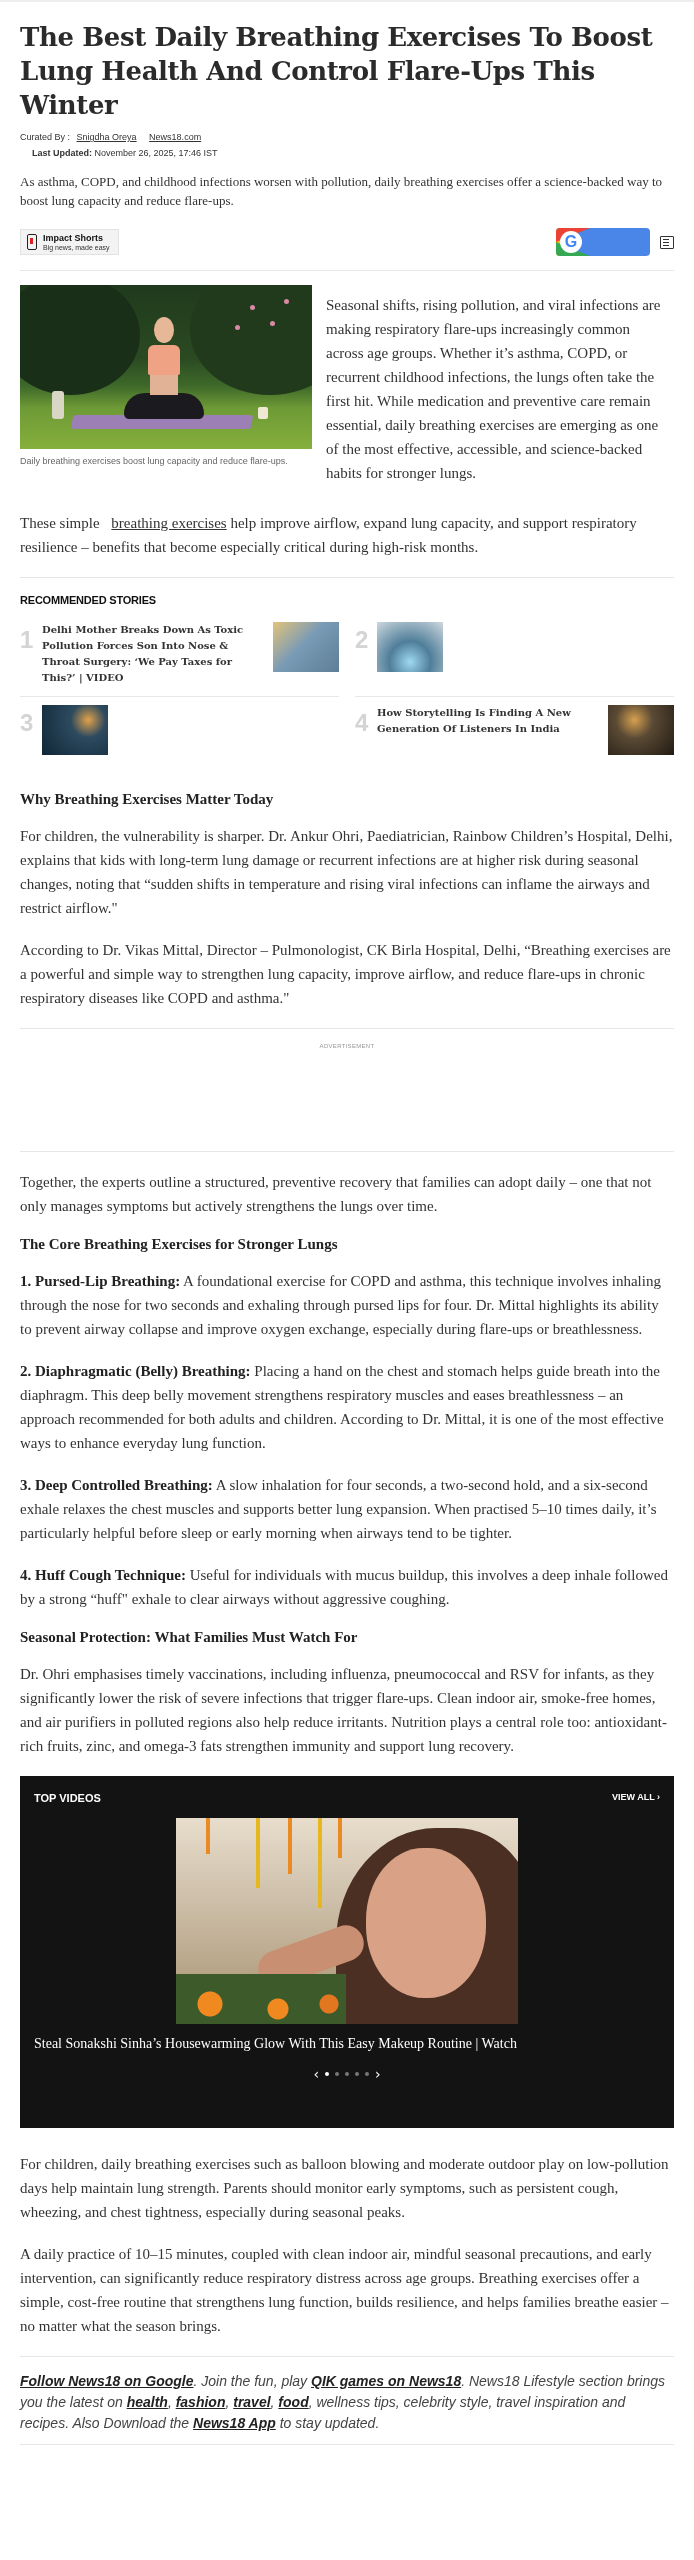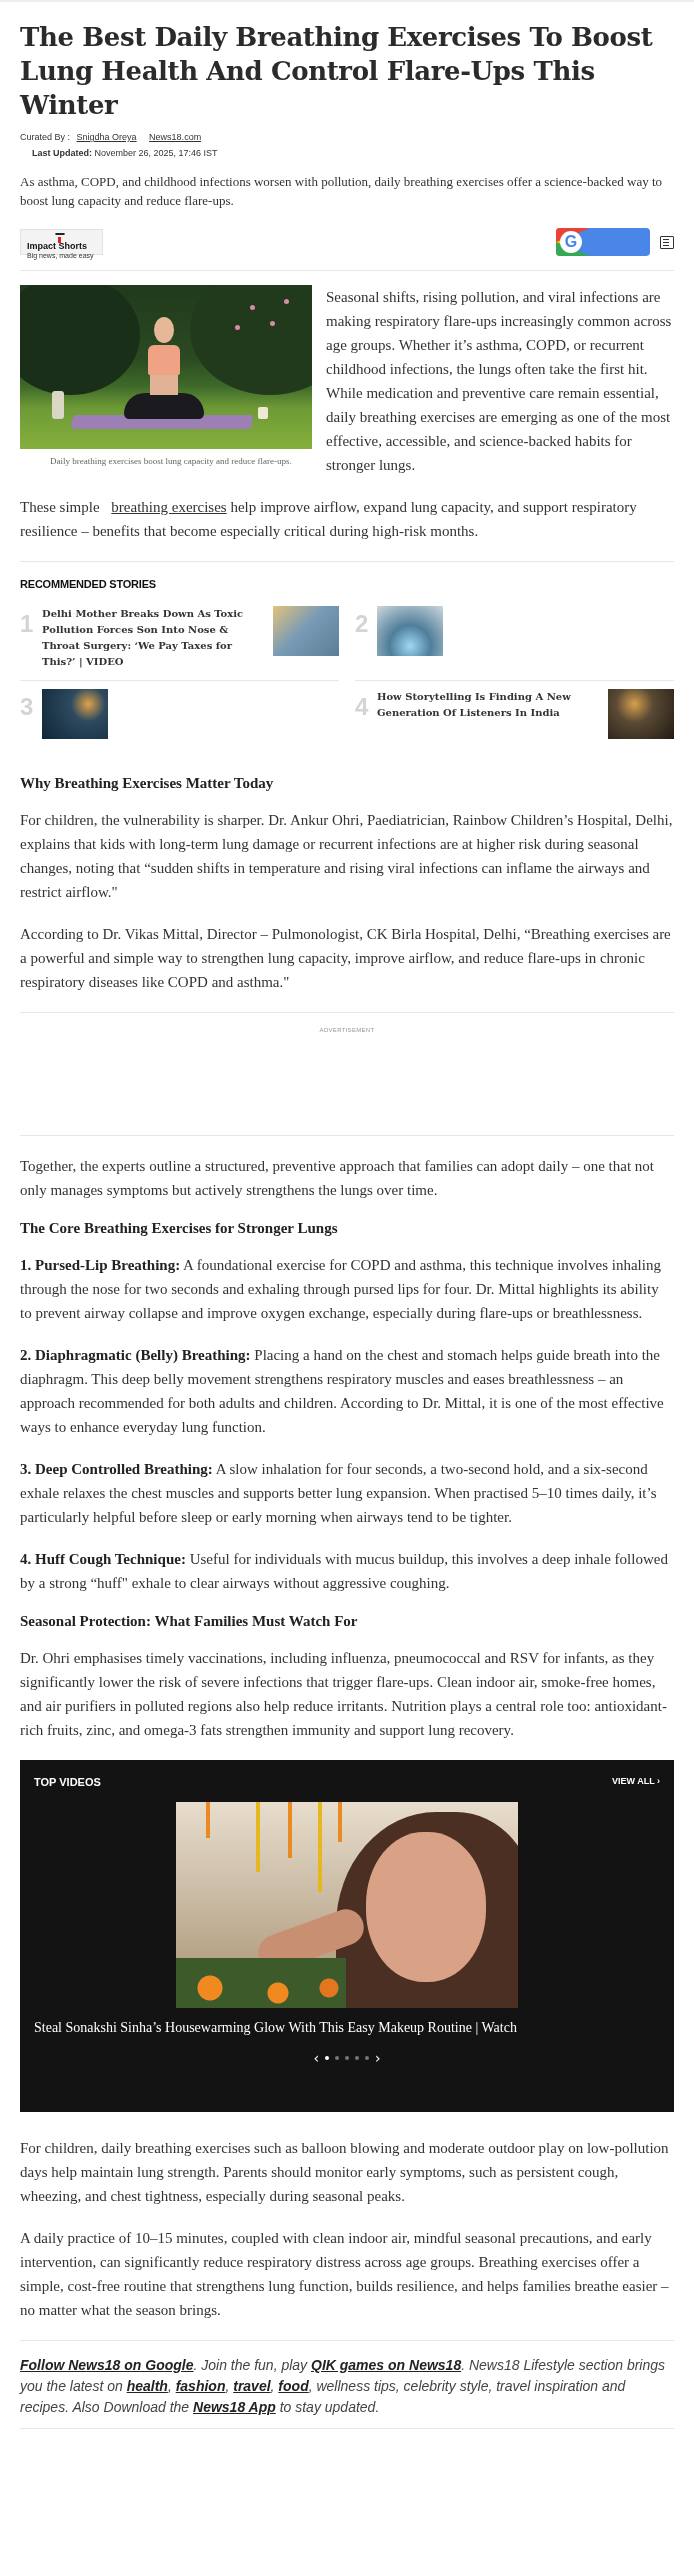--- a/index.html
+++ b/index.html
@@ -7,21 +7,21 @@
   .topline { height: 2px; background: #eeeeee; width: 100%; }
   .wrap { padding: 0 20px; }
   h1.title { font-family: "DejaVu Serif", serif; font-size: 26px; line-height: 34px; font-weight: bold; color: #2b2b2b; margin: 18px 0 10px 0; letter-spacing: -0.4px; }
   .byline { font-family: "Liberation Sans", sans-serif; font-size: 9px; color: #333; margin-bottom: 6px; }
   .byline a { color: #333; text-decoration: underline; margin-left: 4px; }
   .byline a.site { margin-left: 10px; }
   .updated { font-family: "Liberation Sans", sans-serif; font-size: 9px; color: #333; margin-bottom: 14px; }
   .updated .label { font-weight: bold; padding-left: 12px; }
   .summary { font-family: "Liberation Serif", serif; font-size: 13px; line-height: 19px; color: #333; margin: 0 0 14px 0; }
   .tools { display: flex; justify-content: space-between; align-items: center; height: 36px; border-bottom: 1px solid #e8e8e8; padding-bottom: 10px; margin-bottom: 14px; }
-  .impact { display: flex; align-items: center; gap: 6px; background: #f3f3f3; border: 1px solid #e2e2e2; padding: 3px 8px 3px 6px; height: 26px; box-sizing: border-box; cursor: pointer; flex-direction: column; }
+  .impact { display: flex; align-items: center; gap: 6px; background: #f3f3f3; border: 1px solid #e2e2e2; padding: 3px 8px 3px 6px; height: 26px; box-sizing: border-box; cursor: pointer; }
   .impact .phone { width: 10px; height: 16px; border: 1.5px solid #222; border-radius: 2px; position: relative; box-sizing: border-box; }
   .impact .phone::after { content: ""; position: absolute; left: 2px; top: 3px; width: 3px; height: 6px; background: #e02020; }
   .impact .t1 { font-family: "Liberation Sans", sans-serif; font-size: 9px; font-weight: bold; color: #111; line-height: 10px; }
   .impact .t2 { font-family: "Liberation Sans", sans-serif; font-size: 7px; color: #333; line-height: 9px; }
   .right-tools { display: flex; align-items: center; gap: 10px; }
   .gbadge { width: 94px; height: 28px; border-radius: 4px; background: #4a86e8; position: relative; overflow: hidden; cursor: pointer; }
   .gbadge .tri-r { position: absolute; left: 0; top: 0; width: 0; height: 0; border-left: 34px solid #ea4335; border-bottom: 14px solid transparent; }
   .gbadge .tri-y { position: absolute; left: 0; top: 0; width: 12px; height: 28px; background: #fbbc05; }
   .gbadge .tri-g { position: absolute; left: 0; bottom: 0; width: 0; height: 0; border-left: 34px solid #34a853; border-top: 14px solid transparent; }
   .gbadge .gcircle { position: absolute; left: 4px; top: 3px; width: 22px; height: 22px; border-radius: 50%; background: #fff; display: flex; align-items: center; justify-content: center; font-family: "Liberation Sans", sans-serif; font-weight: bold; font-size: 16px; color: #4285f4; }
@@ -34,23 +34,23 @@
   .photo .bush1 { position: absolute; left: -20px; top: -10px; width: 140px; height: 120px; border-radius: 50%; background: #1a2f17; }
   .photo .bush2 { position: absolute; left: 170px; top: -20px; width: 160px; height: 130px; border-radius: 50%; background: #223a1c; }
   .photo .flower { position: absolute; width: 5px; height: 5px; border-radius: 50%; background: #d98aa6; }
   .photo .mat { position: absolute; left: 52px; top: 130px; width: 180px; height: 14px; background: #9b7fb5; border-radius: 3px; transform: skewX(-10deg); }
   .photo .body { position: absolute; left: 128px; top: 60px; width: 32px; height: 30px; background: #f0a285; border-radius: 6px 6px 2px 2px; }
   .photo .torso { position: absolute; left: 130px; top: 88px; width: 28px; height: 22px; background: #e2b296; }
   .photo .head { position: absolute; left: 134px; top: 32px; width: 20px; height: 26px; background: #e6b898; border-radius: 50%; }
   .photo .legs { position: absolute; left: 104px; top: 108px; width: 80px; height: 26px; background: #1b1b1f; border-radius: 40px 40px 10px 10px; }
   .photo .jug { position: absolute; left: 32px; top: 106px; width: 12px; height: 28px; background: #d9d6c6; border-radius: 3px; }
   .photo .cup { position: absolute; left: 238px; top: 122px; width: 10px; height: 12px; background: #efe8d4; border-radius: 2px; }
-  .figcaption { font-family: Liberation Serif, serif; font-size: 9px; line-height: 13px; color: #666; margin-top: 6px; margin-left: 30px; }
+  .figcaption { font-family: Liberation Sans, sans-serif; font-size: 9px; line-height: 13px; color: #666; margin-top: 6px; }
   .lead p, .body-p { font-family: "Liberation Serif", serif; font-size: 15px; line-height: 24px; color: #333; margin: 0 0 18px 0; }
-  .lead p { margin: 0; }
+  .lead p { margin: 8px; }
   .link-u { color: #333; text-decoration: underline; margin-left: 8px; }
   .hr { height: 1px; background: #e6e6e6; margin: 0; }
 
   .rec-title { font-family: "Liberation Sans", sans-serif; font-size: 11px; font-weight: bold; color: #111; margin: 16px 0 8px 0; letter-spacing: -0.2px; }
   .rec-grid { display: grid; grid-template-columns: 1fr 1fr; column-gap: 16px; }
   .rec-item { display: flex; align-items: flex-start; padding: 8px 0 10px 0; cursor: pointer; }
   .rec-item.top { border-bottom: 1px solid #e8e8e8; }
   .rec-num { font-family: "Liberation Sans", sans-serif; font-size: 24px; font-weight: bold; color: #d4d4d4; width: 22px; flex-shrink: 0; padding-top: 4px; }
   .rec-text { font-family: "DejaVu Serif", serif; font-size: 10px; line-height: 16px; font-weight: bold; color: #333; flex: 1; padding-right: 8px; }
   .rec-thumb { width: 66px; height: 50px; flex-shrink: 0; }
@@ -175,21 +175,21 @@
   <h2 class="sec">Why Breathing Exercises Matter Today</h2>
   <p class="body-p">For children, the vulnerability is sharper. Dr. Ankur Ohri, Paediatrician, Rainbow Children’s Hospital, Delhi, explains that kids with long-term lung damage or recurrent infections are at higher risk during seasonal changes, noting that “sudden shifts in temperature and rising viral infections can inflame the airways and restrict airflow."</p>
   <p class="body-p">According to Dr. Vikas Mittal, Director – Pulmonologist, CK Birla Hospital, Delhi, “Breathing exercises are a powerful and simple way to strengthen lung capacity, improve airflow, and reduce flare-ups in chronic respiratory diseases like COPD and asthma."</p>
 
   <div class="hr"></div>
   <div class="ad">
     <span>ADVERTISEMENT</span>
   </div>
   <div class="hr"></div>
 
-  <p class="body-p" style="margin-top:18px;">Together, the experts outline a structured, preventive approach that families can adopt daily – one that not only manages symptoms but actively strengthens the lungs over time.</p>
+  <p class="body-p" style="margin-top:18px;">Together, the experts outline a structured, preventive recovery that families can adopt daily – one that not only manages symptoms but actively strengthens the lungs over time.</p>
 
   <h2 class="sec" style="margin-top:0;">The Core Breathing Exercises for Stronger Lungs</h2>
 
   <p class="ex"><b>1. Pursed-Lip Breathing:</b><span> A foundational exercise for COPD and asthma, this technique involves inhaling through the nose for two seconds and exhaling through pursed lips for four. Dr. Mittal highlights its ability to prevent airway collapse and improve oxygen exchange, especially during flare-ups or breathlessness.</span></p>
   <p class="ex"><b>2. Diaphragmatic (Belly) Breathing:</b><span> Placing a hand on the chest and stomach helps guide breath into the diaphragm. This deep belly movement strengthens respiratory muscles and eases breathlessness – an approach recommended for both adults and children. According to Dr. Mittal, it is one of the most effective ways to enhance everyday lung function.</span></p>
   <p class="ex"><b>3. Deep Controlled Breathing:</b><span> A slow inhalation for four seconds, a two-second hold, and a six-second exhale relaxes the chest muscles and supports better lung expansion. When practised 5–10 times daily, it’s particularly helpful before sleep or early morning when airways tend to be tighter.</span></p>
   <p class="ex"><b>4. Huff Cough Technique:</b><span> Useful for individuals with mucus buildup, this involves a deep inhale followed by a strong “huff" exhale to clear airways without aggressive coughing.</span></p>
 
   <h2 class="sec" style="margin-top:0;">Seasonal Protection: What Families Must Watch For</h2>
   <p class="body-p">Dr. Ohri emphasises timely vaccinations, including influenza, pneumococcal and RSV for infants, as they significantly lower the risk of severe infections that trigger flare-ups. Clean indoor air, smoke-free homes, and air purifiers in polluted regions also help reduce irritants. Nutrition plays a central role too: antioxidant-rich fruits, zinc, and omega-3 fats strengthen immunity and support lung recovery.</p>

